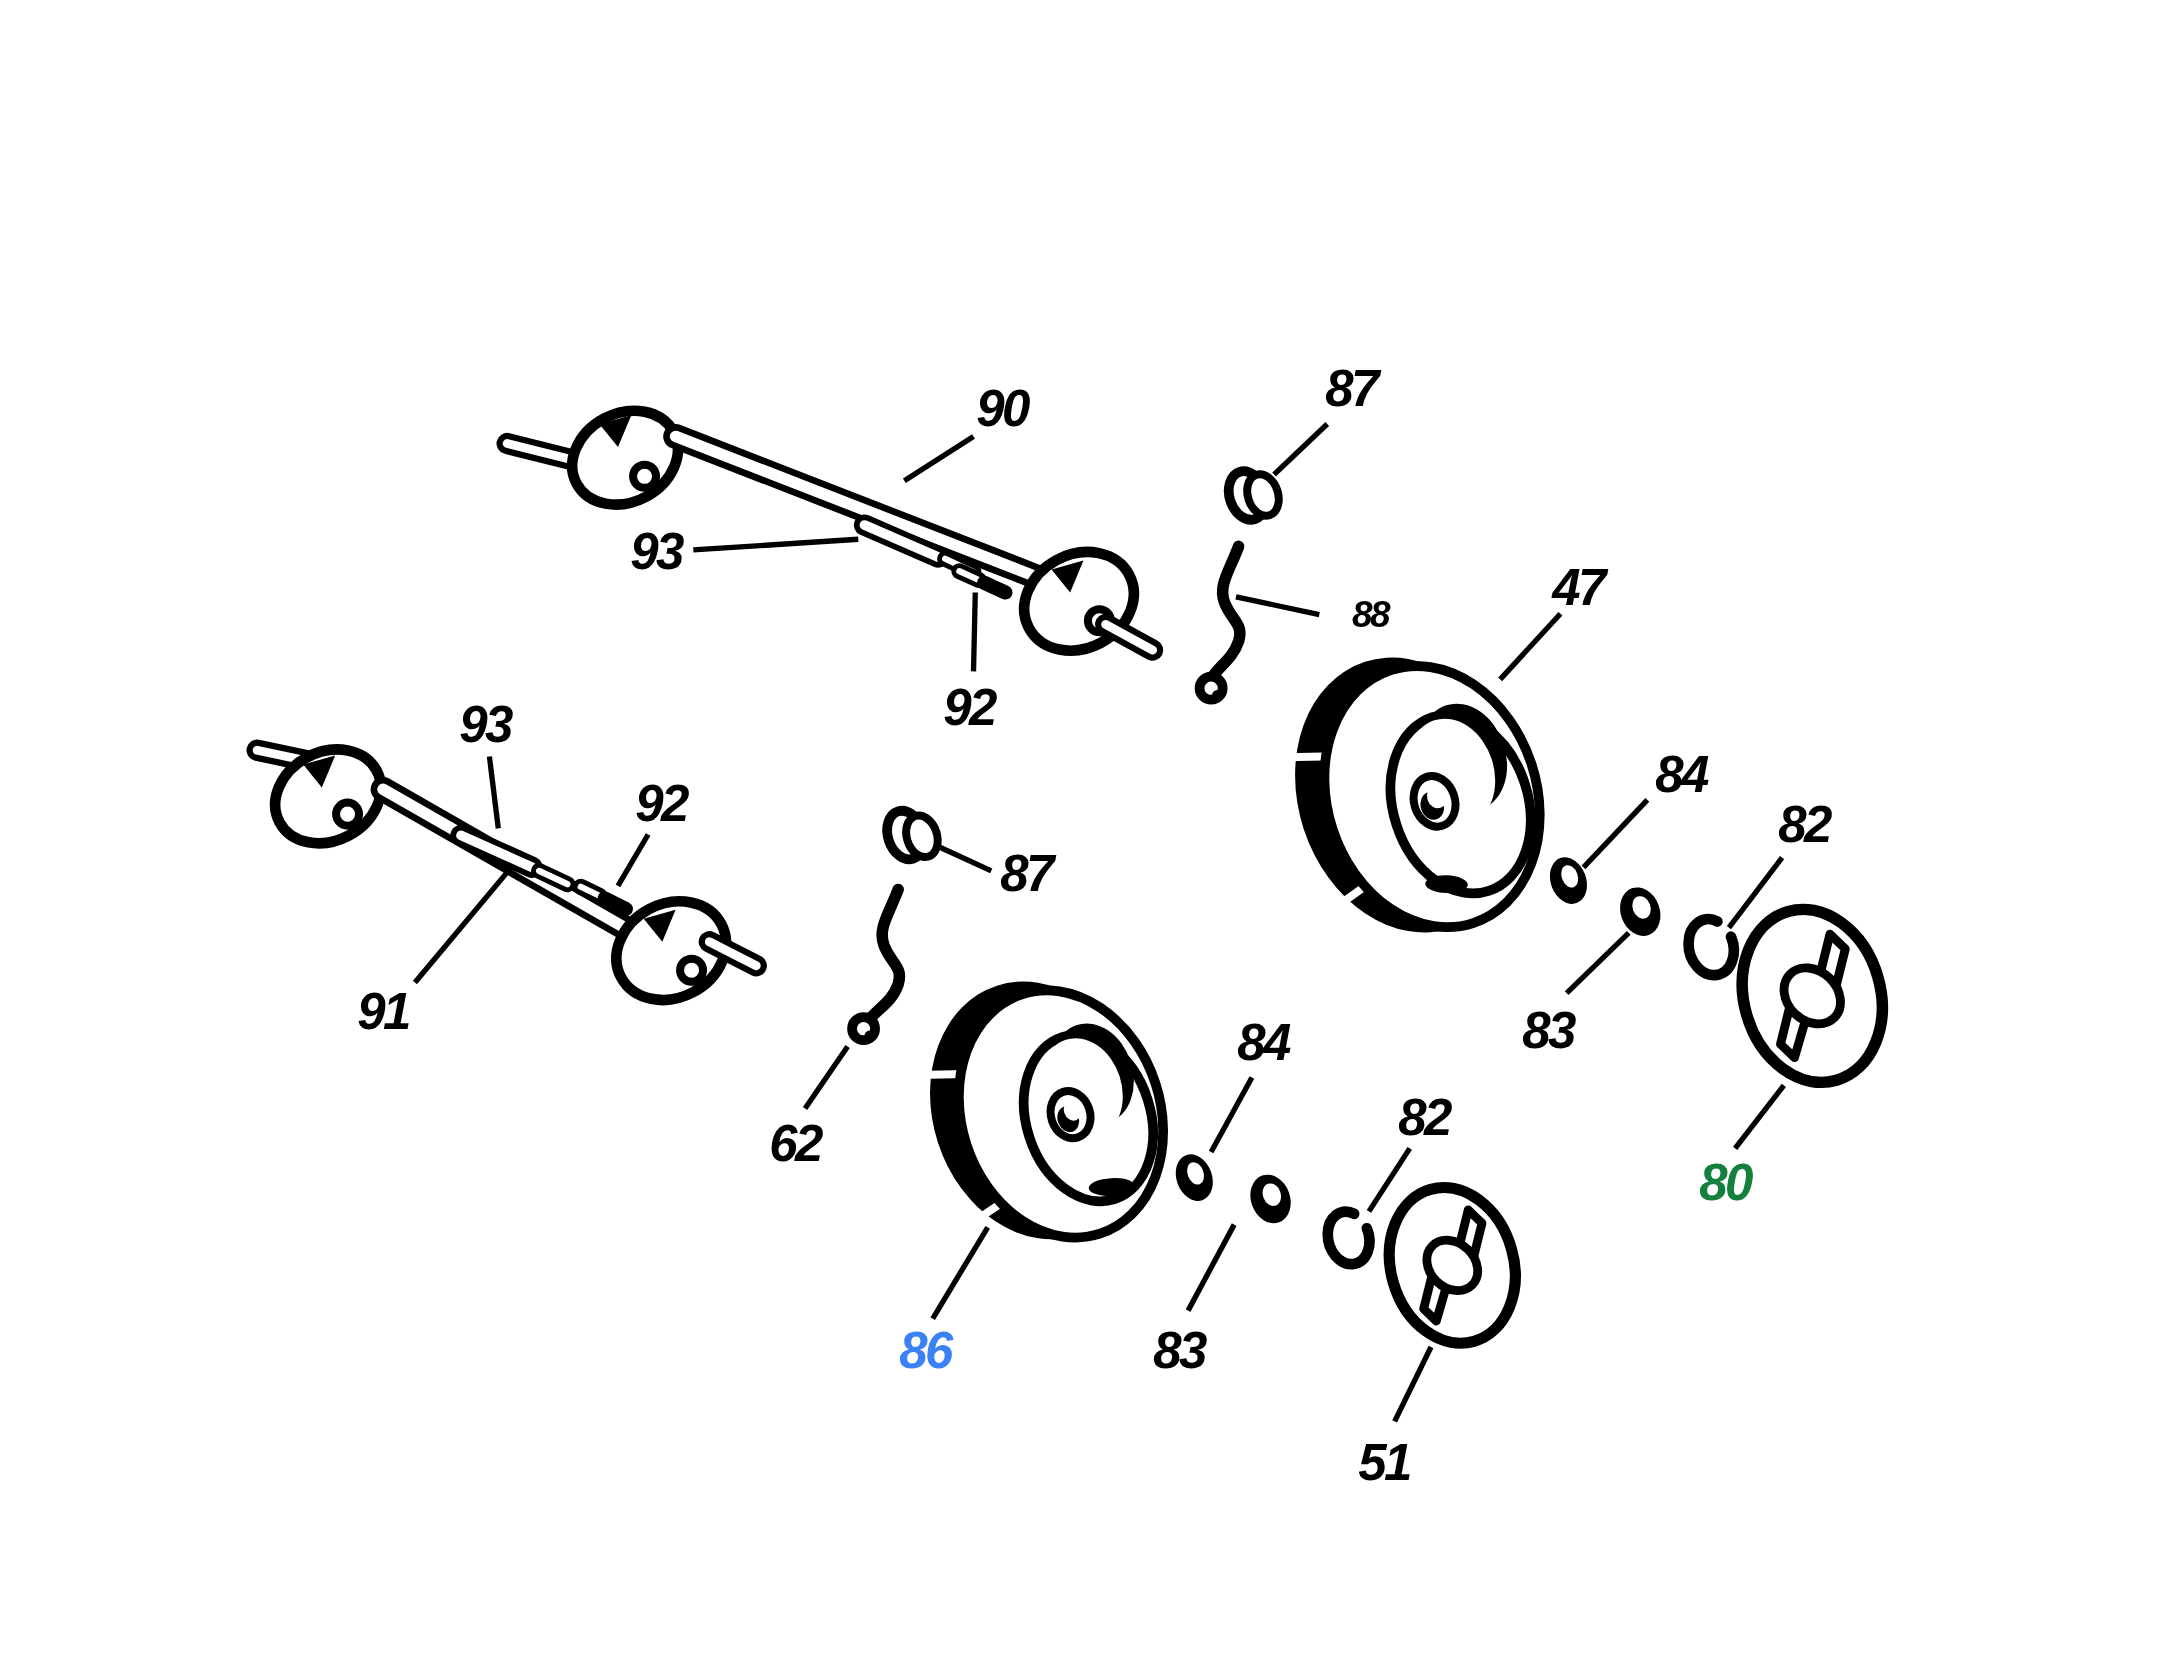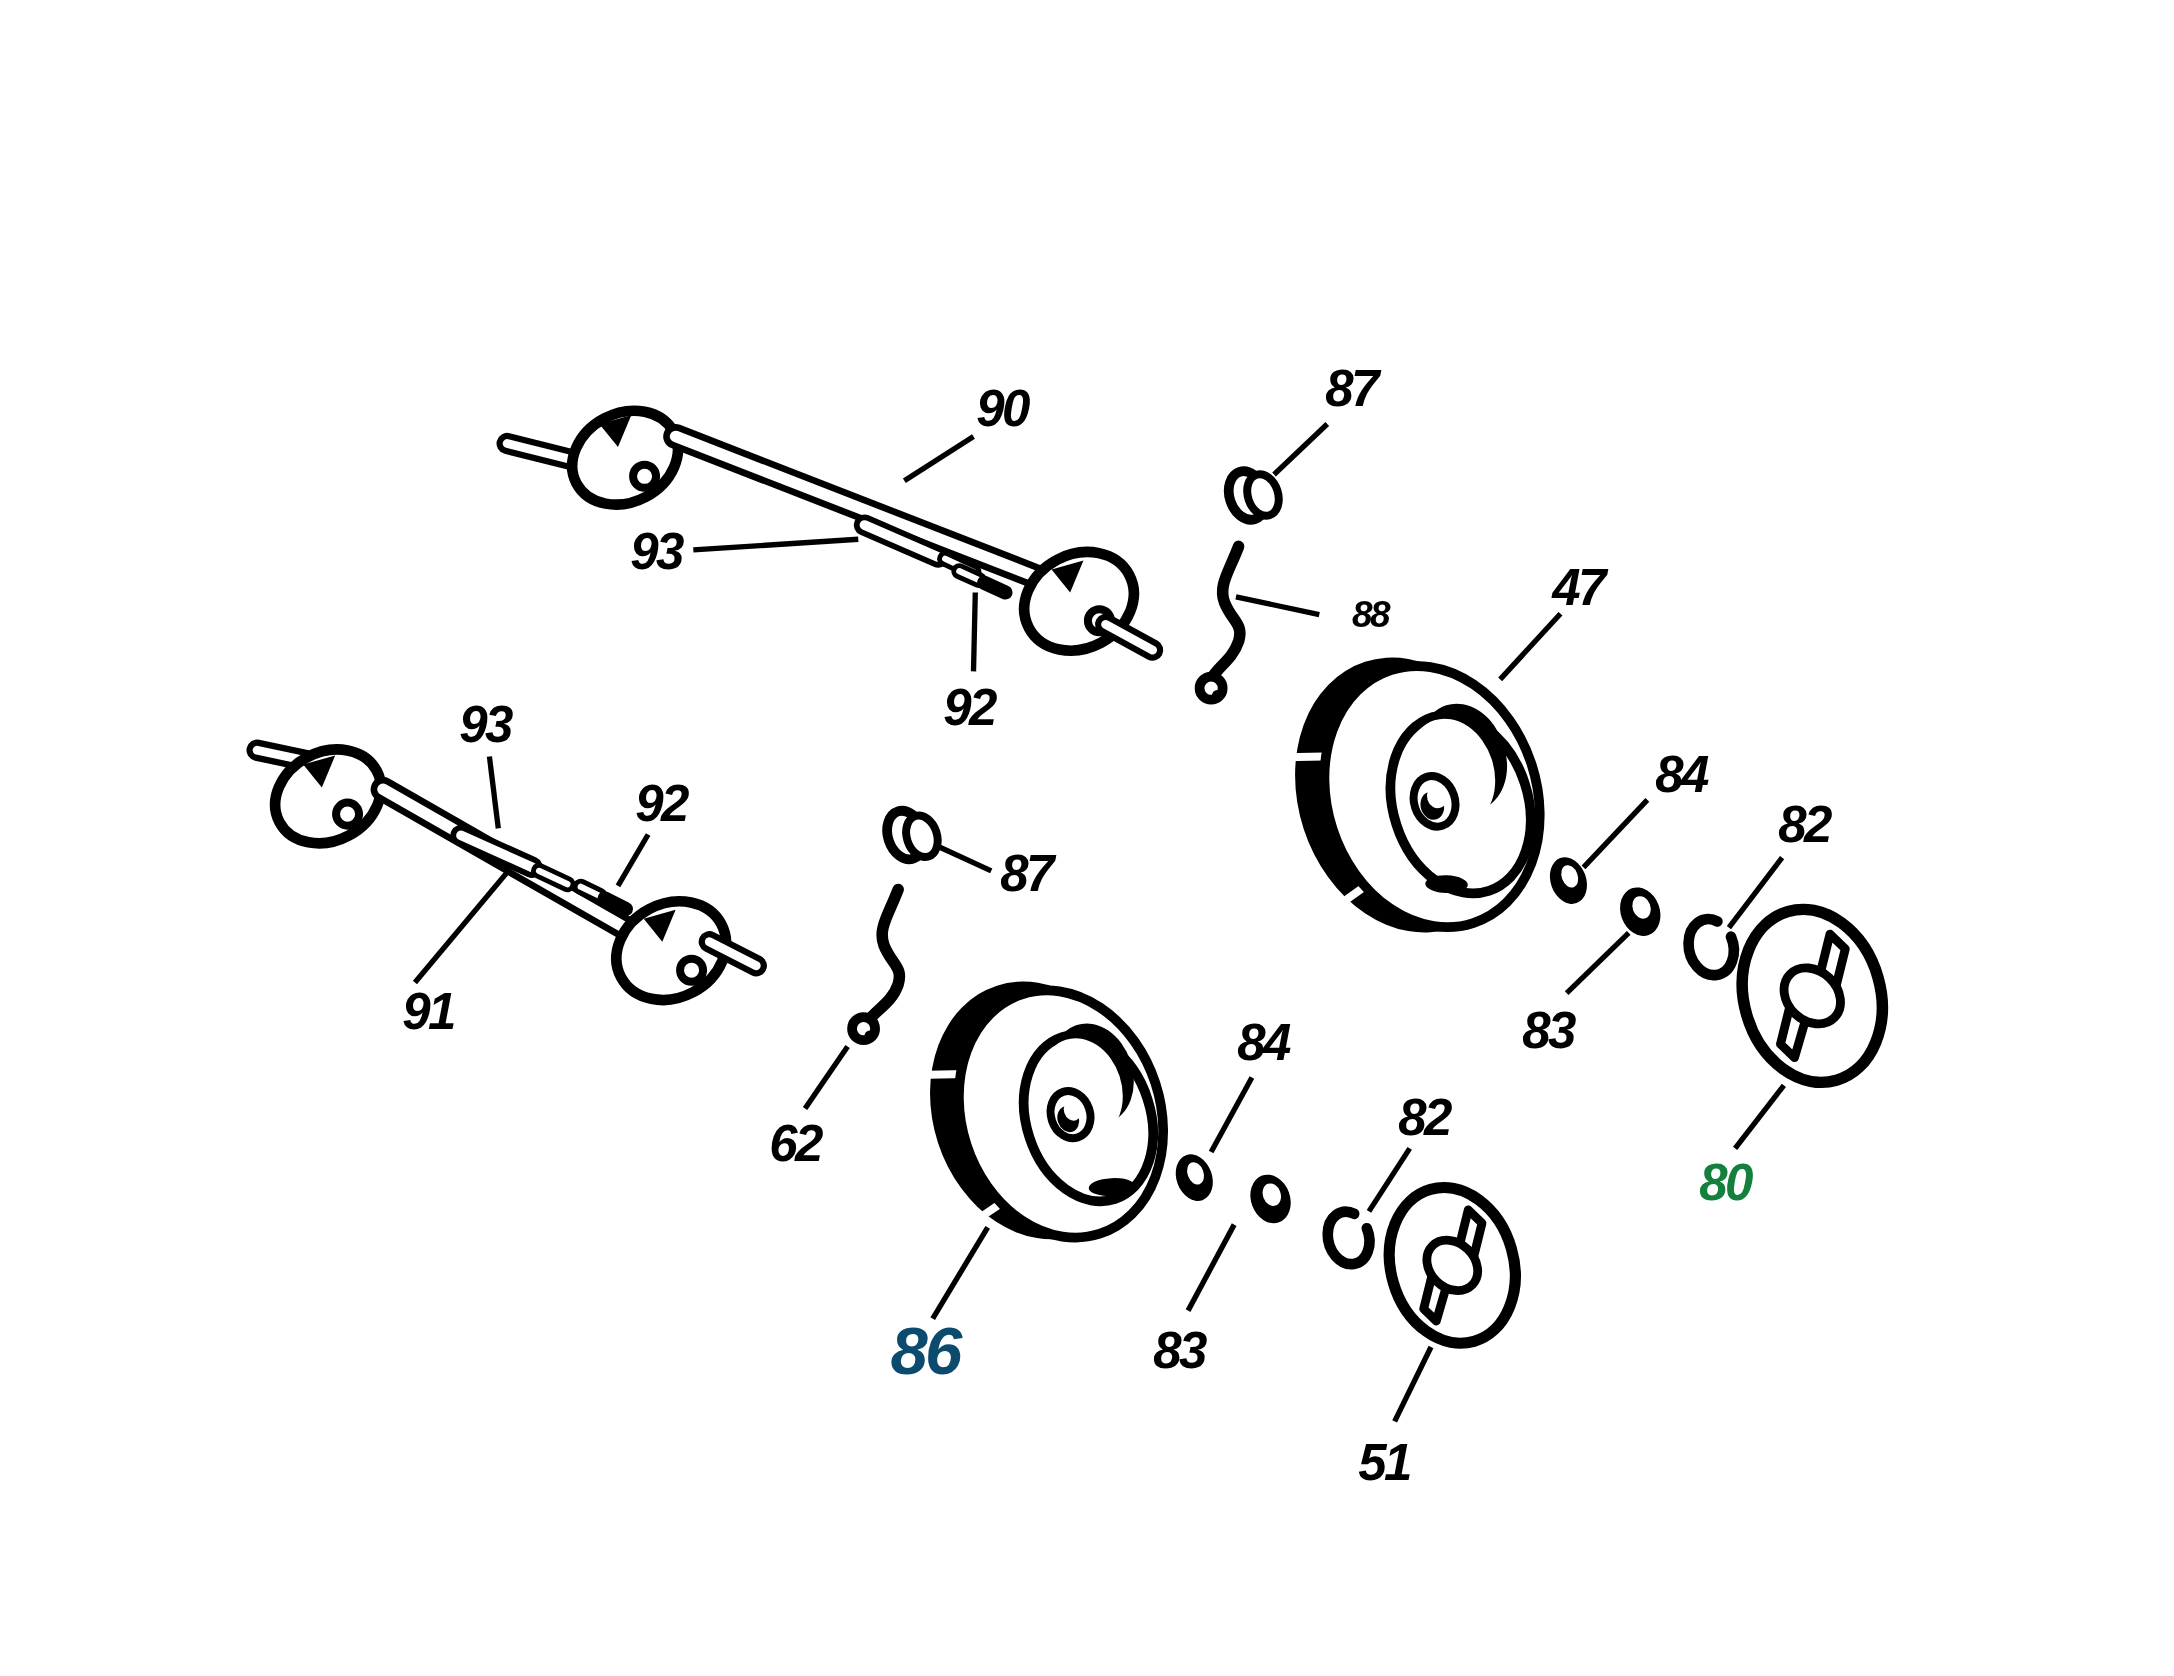--- a/index.html
+++ b/index.html
@@ -219,23 +219,23 @@
       <div class="callout" style="left: 656px; top: 551px; color: rgb(0, 0, 0); font-size: 51px;">93</div>
       <div class="callout" style="left: 969px; top: 707px; color: rgb(0, 0, 0); font-size: 51px;">92</div>
       <div class="callout" style="left: 1370px; top: 614px; color: rgb(0, 0, 0); font-size: 37px;">88</div>
       <div class="callout" style="left: 1578px; top: 587px; color: rgb(0, 0, 0); font-size: 51px;">47</div>
       <div class="callout" style="left: 1681px; top: 774px; color: rgb(0, 0, 0); font-size: 51px;">84</div>
       <div class="callout" style="left: 1804px; top: 824px; color: rgb(0, 0, 0); font-size: 51px;">82</div>
       <div class="callout" style="left: 1548px; top: 1030px; color: rgb(0, 0, 0); font-size: 51px;">83</div>
       <div class="callout" style="left: 1725px; top: 1182px; color: #15803d; font-size: 51px;">80</div>
       <div class="callout" style="left: 485px; top: 724px; color: rgb(0, 0, 0); font-size: 51px;">93</div>
       <div class="callout" style="left: 661px; top: 803px; color: rgb(0, 0, 0); font-size: 51px;">92</div>
-      <div class="callout" style="left: 383px; top: 1011px; color: rgb(0, 0, 0); font-size: 51px; margin-left: 45px;">91</div>
+      <div class="callout" style="left: 383px; top: 1011px; color: rgb(0, 0, 0); font-size: 51px;">91</div>
       <div class="callout" style="left: 795px; top: 1143px; color: rgb(0, 0, 0); font-size: 51px;">62</div>
       <div class="callout" style="left: 1026px; top: 873px; color: rgb(0, 0, 0); font-size: 51px;">87</div>
-      <div class="callout" style="left: 925px; top: 1350px; color: #0c4a6e; font-size: 67px;">86</div>
+      <div class="callout" style="left: 925px; top: 1350px; color: #3b82f6; font-size: 51px;">86</div>
       <div class="callout" style="left: 1263px; top: 1042px; color: rgb(0, 0, 0); font-size: 51px;">84</div>
       <div class="callout" style="left: 1179px; top: 1350px; color: rgb(0, 0, 0); font-size: 51px;">83</div>
       <div class="callout" style="left: 1424px; top: 1117px; color: rgb(0, 0, 0); font-size: 51px;">82</div>
       <div class="callout" style="left: 1384px; top: 1462px; color: rgb(0, 0, 0); font-size: 51px;">51</div>
     </div>
 </div>
 
 
 </body></html>

